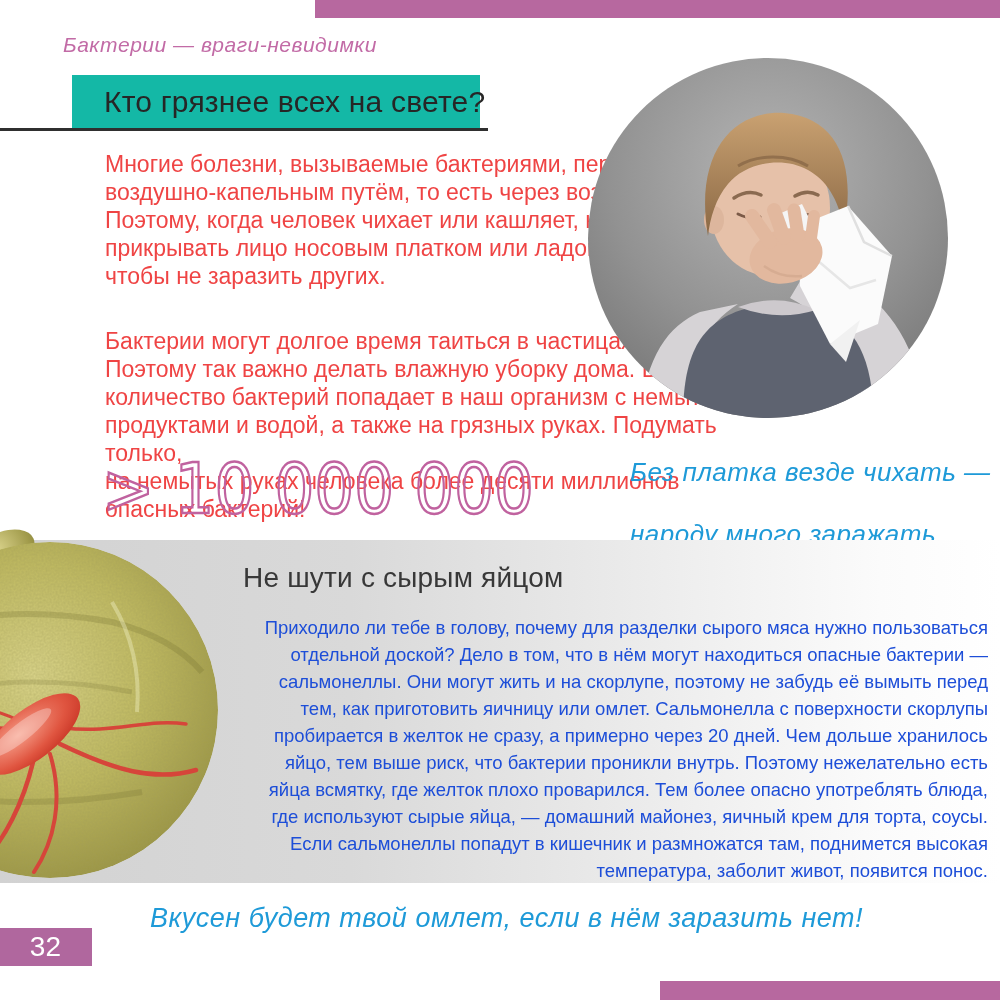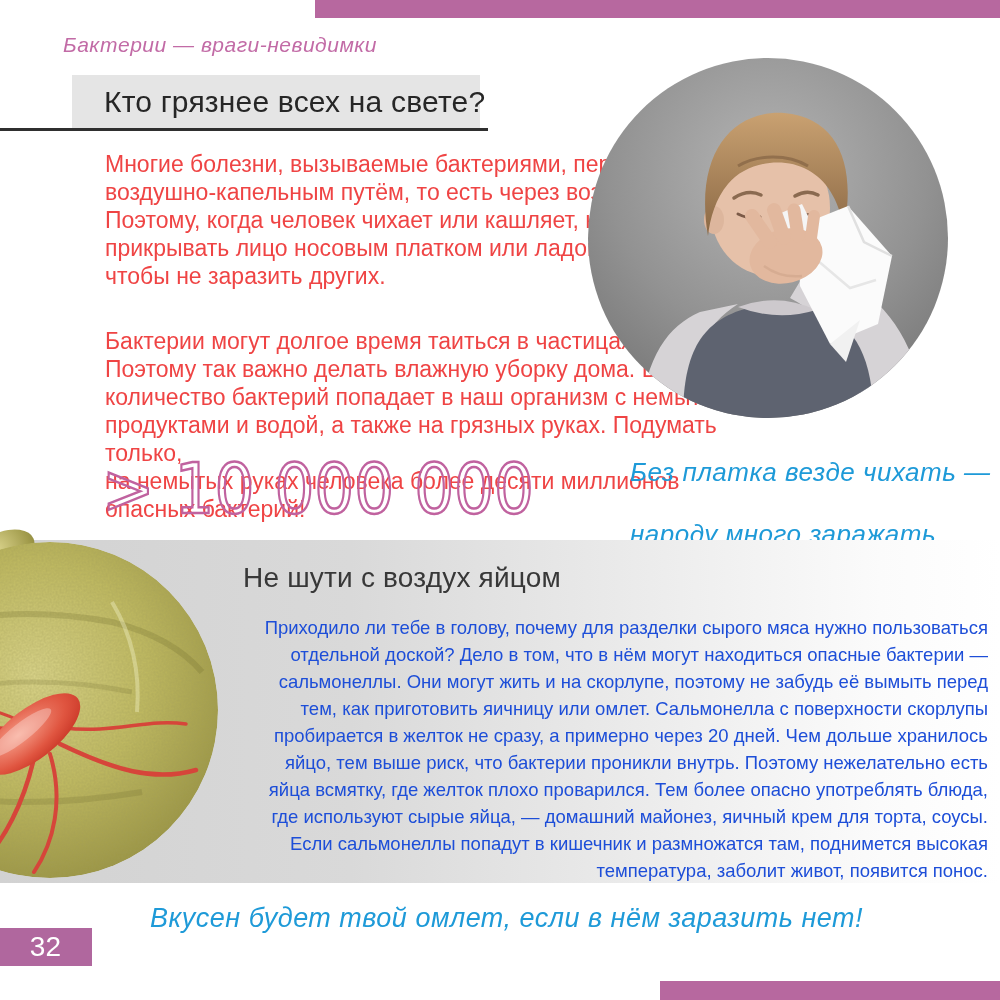--- a/index.html
+++ b/index.html
@@ -7,21 +7,21 @@
     position:relative;width:1000px;height:1000px;overflow:hidden;background:#ffffff;
     font-family:"Liberation Sans","DejaVu Sans",sans-serif;
   }
   .top-bar{position:absolute;left:315px;top:0;width:685px;height:18px;background:#b7689f;}
   .bottom-bar{position:absolute;left:660px;top:981px;width:340px;height:19px;background:#b7689f;}
   .kicker{
     position:absolute;left:63px;top:33px;font-size:21px;font-style:italic;
     color:#c26ba6;letter-spacing:.5px;
   }
   .title-box{
-    position:absolute;left:72px;top:75px;width:408px;height:54px;background:#e5e5e5;
+    position:absolute;left:72px;top:75px;width:408px;height:54px;background:#14b8a6;
   }
   .title-box .title-text{
     position:absolute;left:32px;top:0;line-height:54px;font-size:30px;color:#262626;
     white-space:nowrap;letter-spacing:.2px;
   }
   .title-rule{position:absolute;left:0;top:128px;width:488px;height:3px;background:#2f2f2f;}
   .intro-p{
     position:absolute;left:105px;width:650px;font-size:23px;line-height:28px;color:#ef4444;
     white-space:pre-line;
   }
@@ -136,21 +136,21 @@
   <div class="big-number-wrap">
     <svg width="480" height="95" viewBox="0 0 480 95">
       <text x="2" y="76" textLength="432" lengthAdjust="spacingAndGlyphs" font-family="DejaVu Sans, Liberation Sans, sans-serif" font-size="70" fill="none" stroke="#c0629f" stroke-width="2.4">&gt; 10 000 000</text>
     </svg>
   </div>
 
   <div class="note-blue note-1">Без платка везде чихать —
 народу много заражать</div>
 
   <div class="panel"></div>
-  <div class="panel-title">Не шути с воздух яйцом</div>
+  <div class="panel-title">Не шути с сырым яйцом</div>
   <div class="panel-body">Приходило ли тебе в голову, почему для разделки сырого мяса нужно пользоваться
 отдельной доской? Дело в том, что в нём могут находиться опасные бактерии —
 сальмонеллы. Они могут жить и на скорлупе, поэтому не забудь её вымыть перед
 тем, как приготовить яичницу или омлет. Сальмонелла с поверхности скорлупы
 пробирается в желток не сразу, а примерно через 20 дней. Чем дольше хранилось
 яйцо, тем выше риск, что бактерии проникли внутрь. Поэтому нежелательно есть
 яйца всмятку, где желток плохо проварился. Тем более опасно употреблять блюда,
 где используют сырые яйца, — домашний майонез, яичный крем для торта, соусы.
 Если сальмонеллы попадут в кишечник и размножатся там, поднимется высокая
 температура, заболит живот, появится понос.</div>

